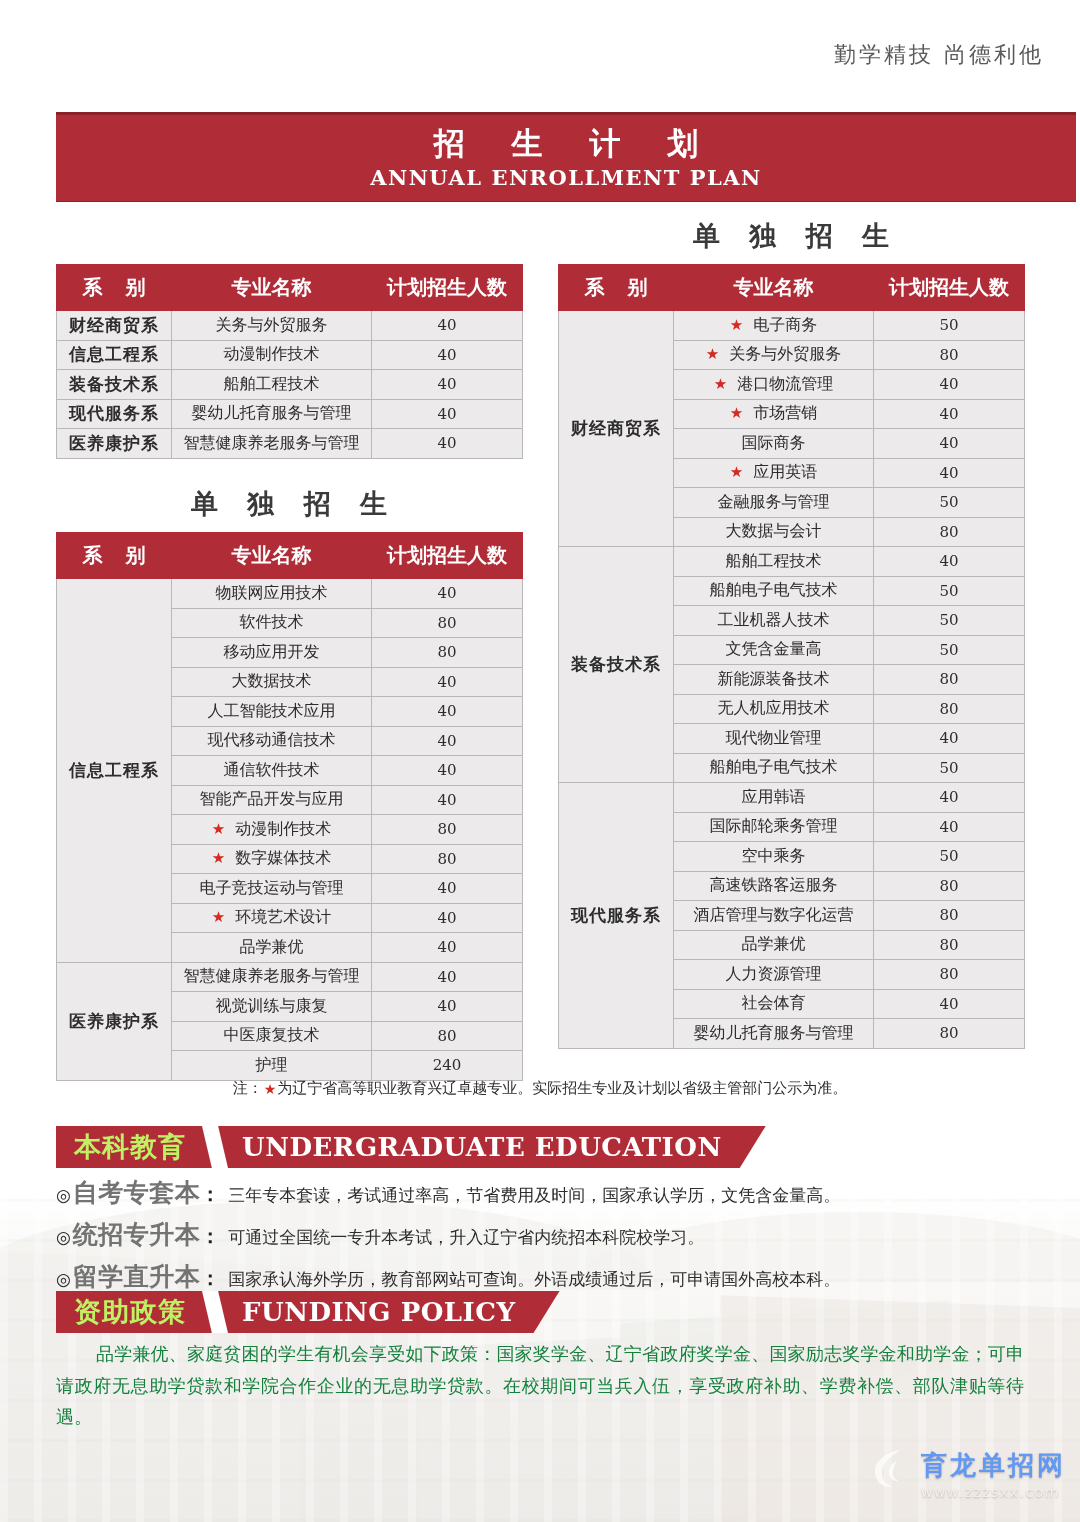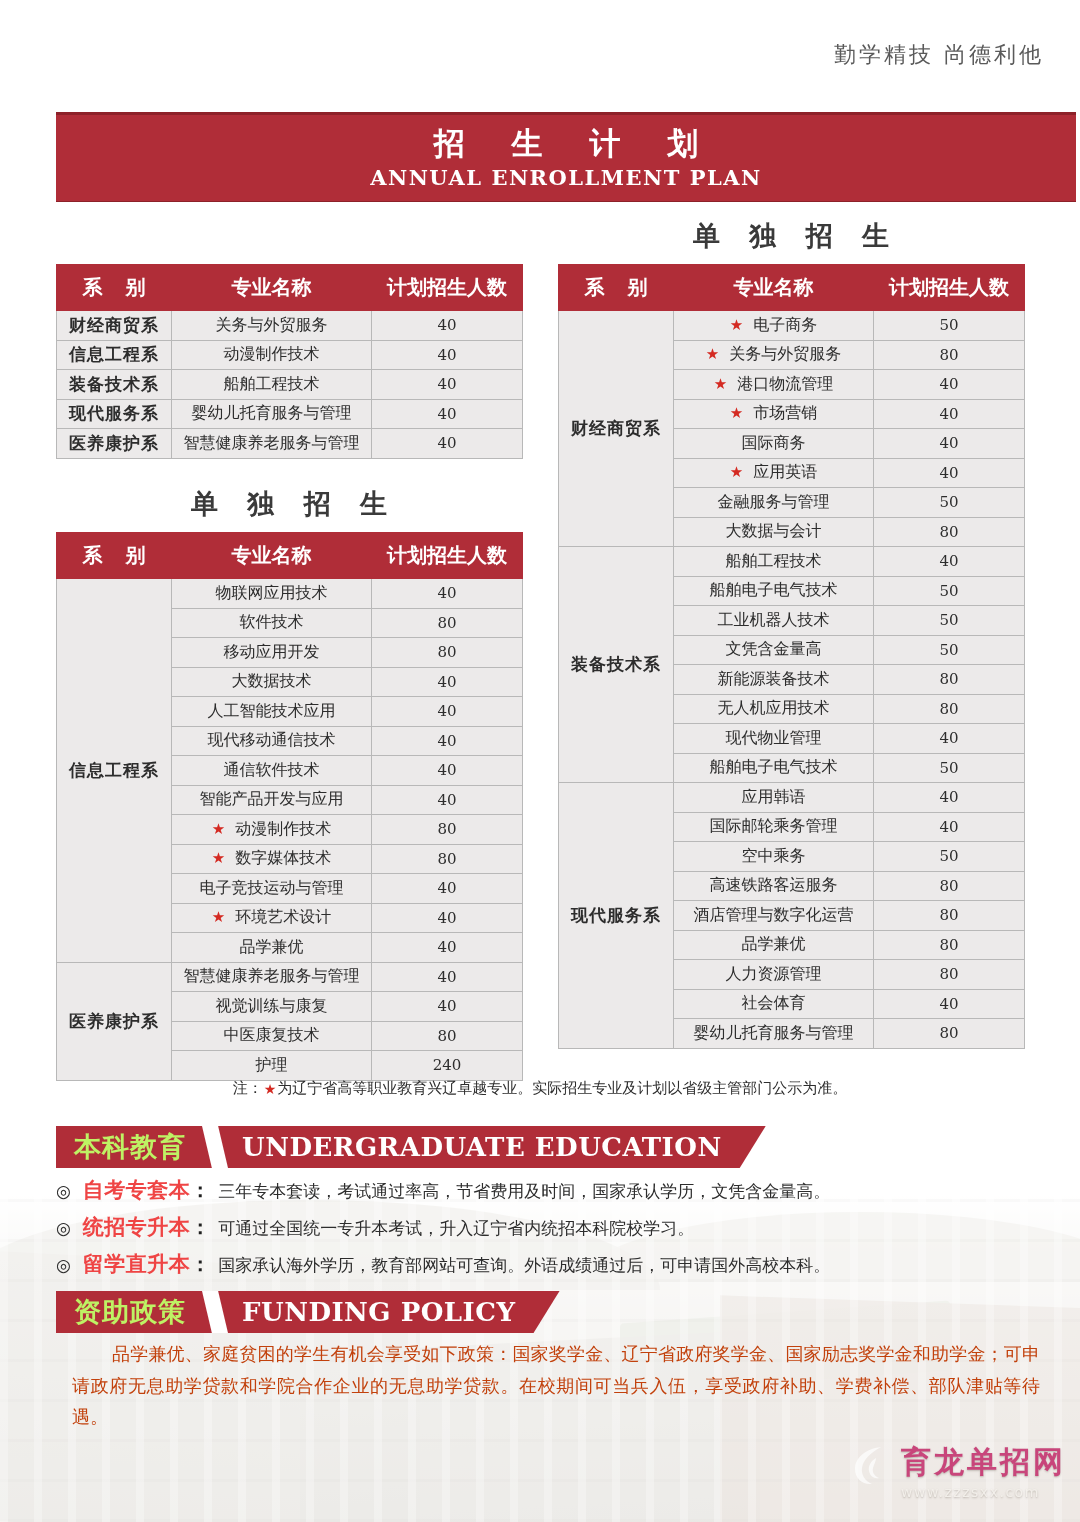--- a/index.html
+++ b/index.html
@@ -164,48 +164,47 @@
   }
 
   
   .ug-list{position:absolute;left:56px;top:1176px;width:968px;}
   .ug-row{
     display:flex;align-items:baseline;margin-bottom:9px;
     font-family:"DejaVu Serif","Liberation Serif",serif;
   }
   .ug-bullet{font-size:17px;color:#2d2d2d;margin-right:2px;}
   .ug-label{
-    font-weight:bold;font-size:21px;color:#ef4444;letter-spacing:.5px;
+    font-weight:bold;font-size:25px;color:#737373;letter-spacing:.5px;
     white-space:nowrap;
-    margin-left:10px;
   }
   .ug-colon{font-weight:bold;font-size:20px;color:#1f1f1f;margin-right:8px;}
   .ug-desc{font-size:17px;color:#2d2d2d;}
 
   
   .fund-para{
-    position:absolute;left:72px;top:1338px;width:968px;
-    font-family:"DejaVu Serif","Liberation Serif",serif;
-    font-size:18px;color:#c2410c;line-height:1.75;text-indent:40px;
+    position:absolute;left:56px;top:1338px;width:968px;
+    font-family:"DejaVu Serif","Liberation Serif",serif;
+    font-size:18px;color:#15803d;line-height:1.75;text-indent:40px;
     text-align:justify;
   }
 
   
   .watermark{
     position:absolute;right:14px;bottom:22px;
     display:flex;align-items:center;opacity:.78;
   }
   .wm-logo{
     width:48px;height:48px;margin-right:6px;position:relative;
   }
   .wm-logo svg{display:block;}
   .wm-text{display:flex;flex-direction:column;}
   .wm-cn{
     font-family:"DejaVu Serif","Liberation Serif",serif;
-    font-weight:bold;font-size:30px;color:#be185d;letter-spacing:3px;
+    font-weight:bold;font-size:26px;color:#3b82f6;letter-spacing:3px;
     text-shadow:0 1px 2px rgba(120,110,100,.55);
     margin-top:12px;
   }
   .wm-url{
     font-family:"DejaVu Sans","Liberation Sans",sans-serif;
     font-size:14px;color:#f4f1ec;letter-spacing:1.5px;
     text-shadow:0 1px 2px rgba(120,110,100,.55);margin-top:1px;
   }
 </style>
 </head>

